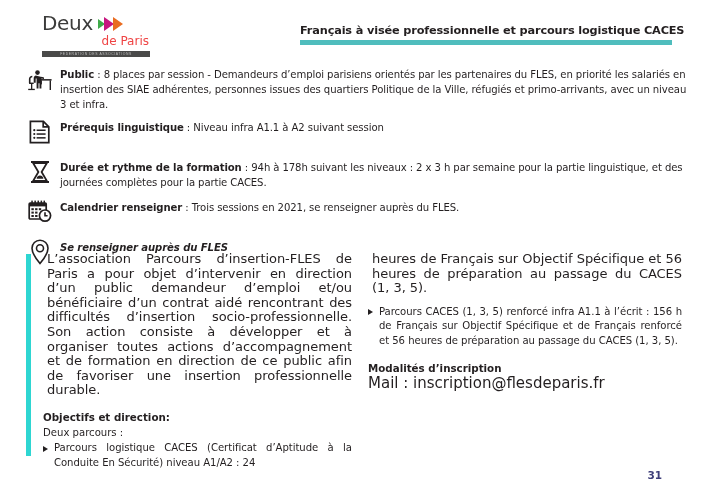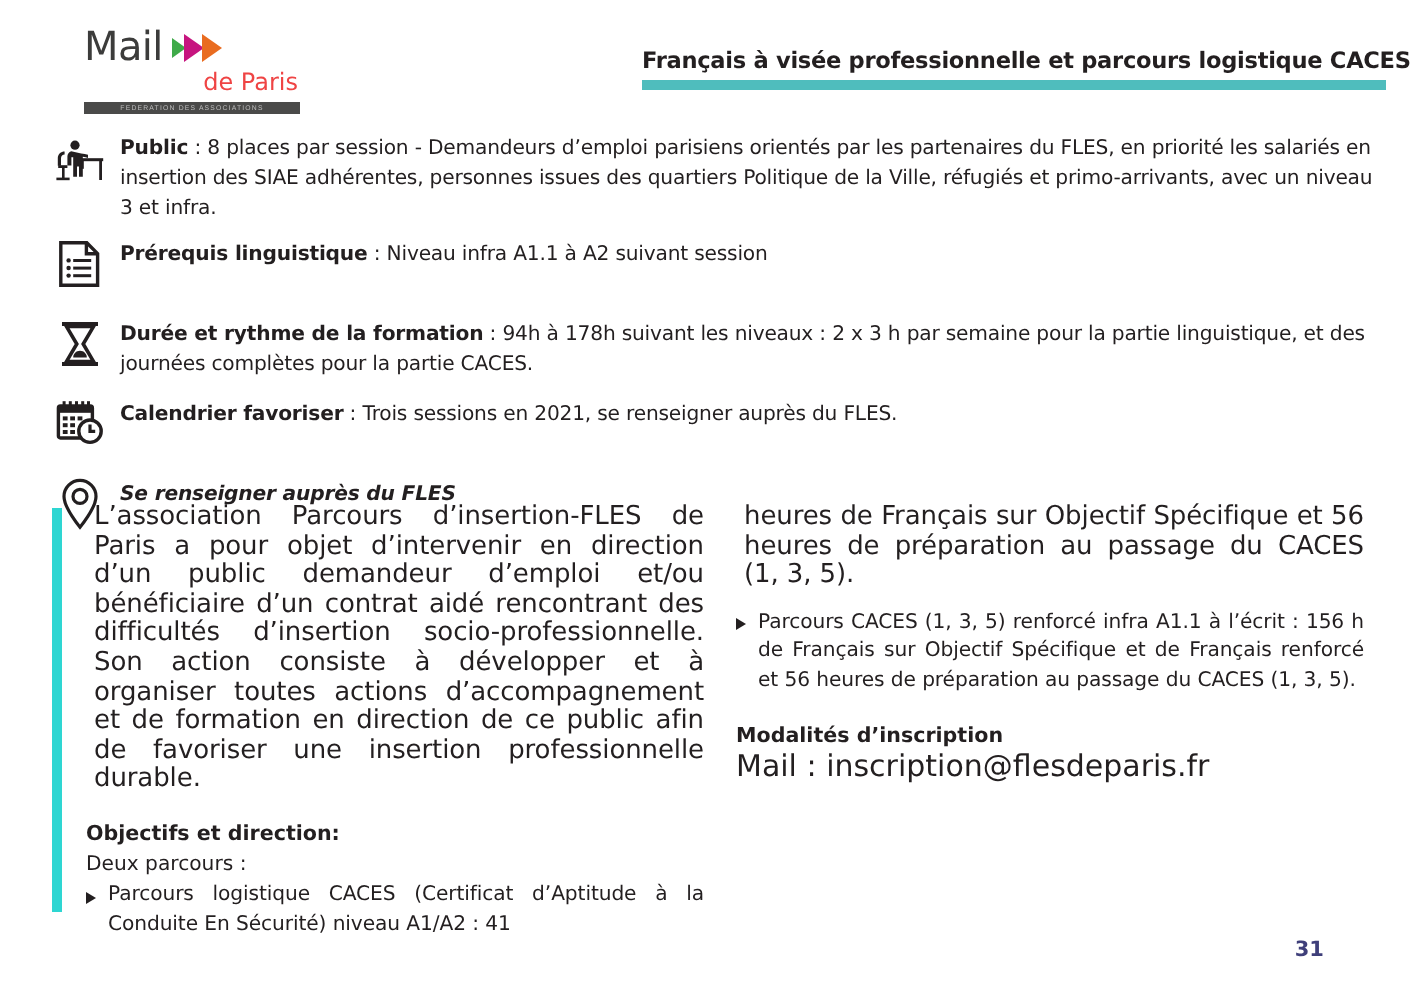--- a/index.html
+++ b/index.html
@@ -86,21 +86,21 @@
     letter-spacing: 0.6px;
     text-align: center;
     line-height: 6px;
     font-family: "Liberation Sans", sans-serif;
     white-space: nowrap;
   }
 
   
   #header-title-wrap {
     position: absolute;
-    left: 321px;
+    left: 300px;
     top: 24px;
     width: 372px;
   }
   #header-title {
     font-family: "DejaVu Sans", sans-serif;
     font-size: 11.3px;
     font-weight: 700;
     color: #231f20;
     letter-spacing: -0.15px;
     white-space: nowrap;
@@ -244,21 +244,21 @@
 
   svg { display: block; }
 </style>
 </head>
 <body>
 
 <div id="header">
 
   <div id="logo">
     <div class="logo-row1">
-      <span class="logo-fles">Mail</span>
+      <span class="logo-fles">Deux</span>
       <span class="logo-chevrons">
         <span class="chev small" style="border-left:7px solid #3faa49;"></span>
         <span class="chev" style="border-left:10px solid #c6157f;"></span>
         <span class="chev" style="border-left:10px solid #e96c20;"></span>
       </span>
     </div>
     <div class="logo-row2">de Paris</div>
     <div class="logo-bar">
       <span class="logo-bar-txt">FEDERATION DES ASSOCIATIONS</span>
     </div>
@@ -348,21 +348,21 @@
             <rect x="7.1" y="11.6" width="2.4" height="2.0"></rect>
             <rect x="3.4" y="15.0" width="2.4" height="2.0"></rect>
             <rect x="7.1" y="15.0" width="2.4" height="2.0"></rect>
           </g>
           <circle cx="17.0" cy="15.6" r="5.6" fill="#ffffff" stroke="#231f20" stroke-width="1.7"></circle>
           <path d="M17.0 12.3 v3.4 h2.6" fill="none" stroke="#231f20" stroke-width="1.6"></path>
         </g>
       </svg>
     </div>
     <div class="info-text">
-      <b>Calendrier favoriser</b><span> : </span><span>Trois sessions en 2021, se renseigner auprès du FLES.</span>
+      <b>Calendrier renseigner</b><span> : </span><span>Trois sessions en 2021, se renseigner auprès du FLES.</span>
     </div>
   </div>
 
   <div class="info-row row-lieu">
     <div class="info-icon">
       <svg width="22" height="26" viewBox="0 0 22 26">
         <path d="M11 1.2 c-4.4 0 -8.0 3.6 -8.0 8.0 c0 5.8 8.0 15.4 8.0 15.4 s8.0 -9.6 8.0 -15.4 c0 -4.4 -3.6 -8.0 -8.0 -8.0 z" fill="none" stroke="#231f20" stroke-width="1.6"></path>
         <circle cx="11" cy="9.2" r="3.5" fill="none" stroke="#231f20" stroke-width="1.6"></circle>
       </svg>
     </div>
@@ -376,21 +376,21 @@
   <div id="col-left">
     <div id="left-bar"></div>
 
     <p class="body-p">L’association Parcours d’insertion-FLES de Paris a pour objet d’intervenir en direction d’un public demandeur d’emploi et/ou bénéficiaire d’un contrat aidé  rencontrant des difficultés d’insertion socio-professionnelle. Son action consiste à développer et à organiser toutes actions d’accompagnement et de formation en direction de ce public afin de favoriser une insertion professionnelle durable.</p>
 
     <p class="body-h">Objectifs et direction:</p>
     <p class="body-sub">Deux parcours :</p>
 
     <p class="bullet-p">
       <span class="tri"></span>
-      <span>Parcours logistique CACES (Certificat d’Aptitude à la Conduite En Sécurité) niveau A1/A2 : 41</span>
+      <span>Parcours logistique CACES (Certificat d’Aptitude à la Conduite En Sécurité) niveau A1/A2 : 24</span>
     </p>
   </div>
 
   <div id="col-right">
     <p class="body-p">heures de Français sur Objectif Spécifique et 56 heures de préparation au passage du CACES (1, 3, 5).</p>
 
     <p class="bullet-p">
       <span class="tri"></span>
       <span>Parcours CACES (1, 3, 5) renforcé infra A1.1 à l’écrit : 156 h de Français sur Objectif Spécifique et de Français renforcé et 56 heures de préparation au passage du CACES (1, 3, 5).</span>
     </p>

